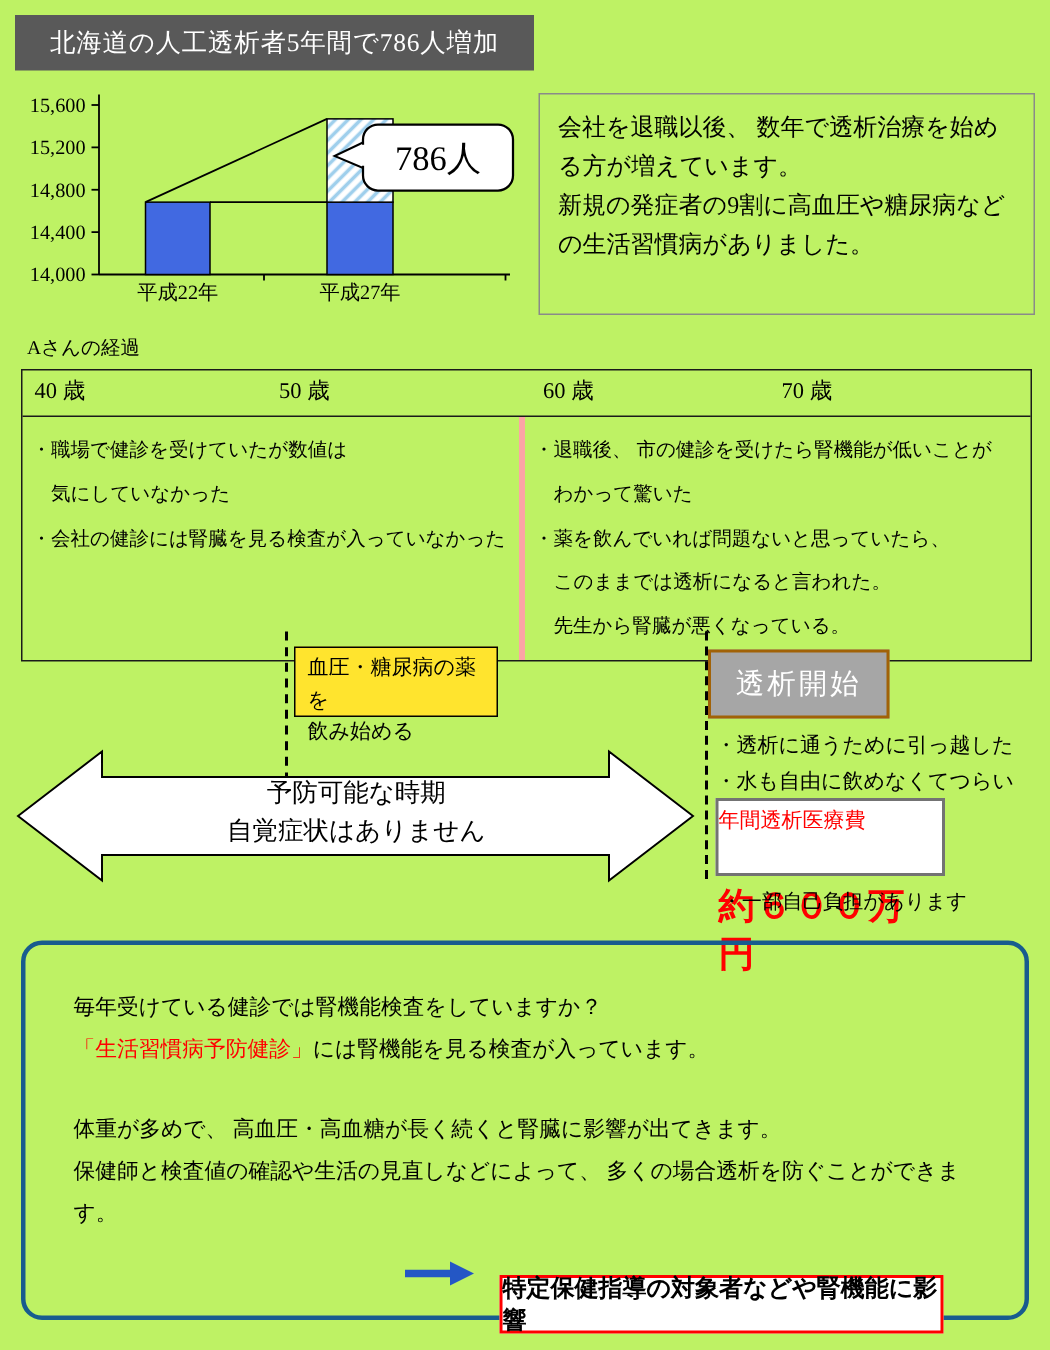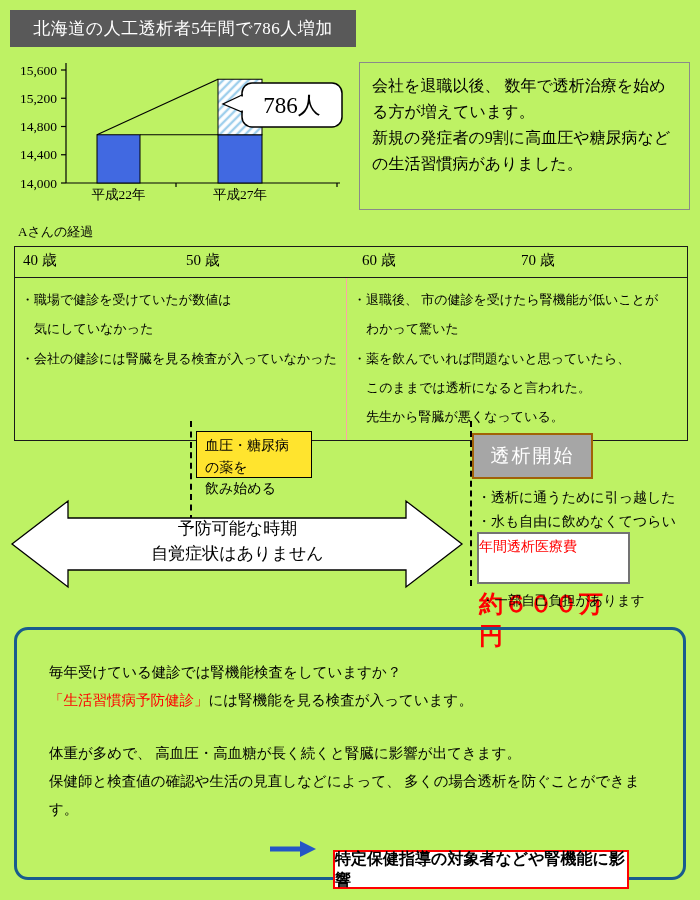--- a/index.html
+++ b/index.html
@@ -17,27 +17,27 @@
 
   .a-label{position:absolute;left:18px;top:223px;font-size:13px;}
 
   .timeline{position:absolute;left:14px;top:246px;width:674px;border:1px solid #1a1a1a;box-sizing:border-box;}
   .tl-header{position:relative;height:30px;border-bottom:1px solid #1a1a1a;font-size:15px;}
   .tl-header span{position:absolute;top:4px;}
   .age-0{left:8px;}.age-1{left:171px;}.age-2{left:347px;}.age-3{left:506px;}
   .tl-body{display:flex;}
   .tl-cell{box-sizing:border-box;padding:7px 4px 9px 6px;font-size:13px;line-height:2.25;}
   .tl-cell.left{width:331px;}
-  .tl-cell.right{flex:1;border-left:1px solid #fca5a5;}
+  .tl-cell.right{flex:1;border-left:4px solid #fca5a5;}
 
   .dash-line{position:absolute;width:0;border-left:2px dashed #000;}
   .dash-1{left:190px;top:421px;height:100px;}
   .dash-2{left:470px;top:421px;height:165px;}
 
-  .med-box{position:absolute;left:196px;top:431px;width:116px;height:47px;background:#ffe42e;
+  .med-box{position:absolute;left:196px;top:431px;width:136px;height:47px;background:#ffe42e;
            border:1px solid #000;box-sizing:border-box;padding:3px 8px;font-size:14px;line-height:1.55;}
 
   .start-box{position:absolute;left:472px;top:433px;width:121px;height:46px;background:#a6a6a6;
              border:2px solid #a16207;box-sizing:border-box;color:#fff;font-size:19px;
              display:flex;align-items:center;justify-content:center;letter-spacing:2px;}
 
   .dialysis-bullets{position:absolute;left:477px;top:486px;font-size:14px;line-height:1.68;}
 
   .cost-box{position:absolute;left:477px;top:532px;width:153px;height:52px;border:2px solid #737373;
             box-sizing:border-box;background:#fff;text-align:left;padding-top:4px;}

